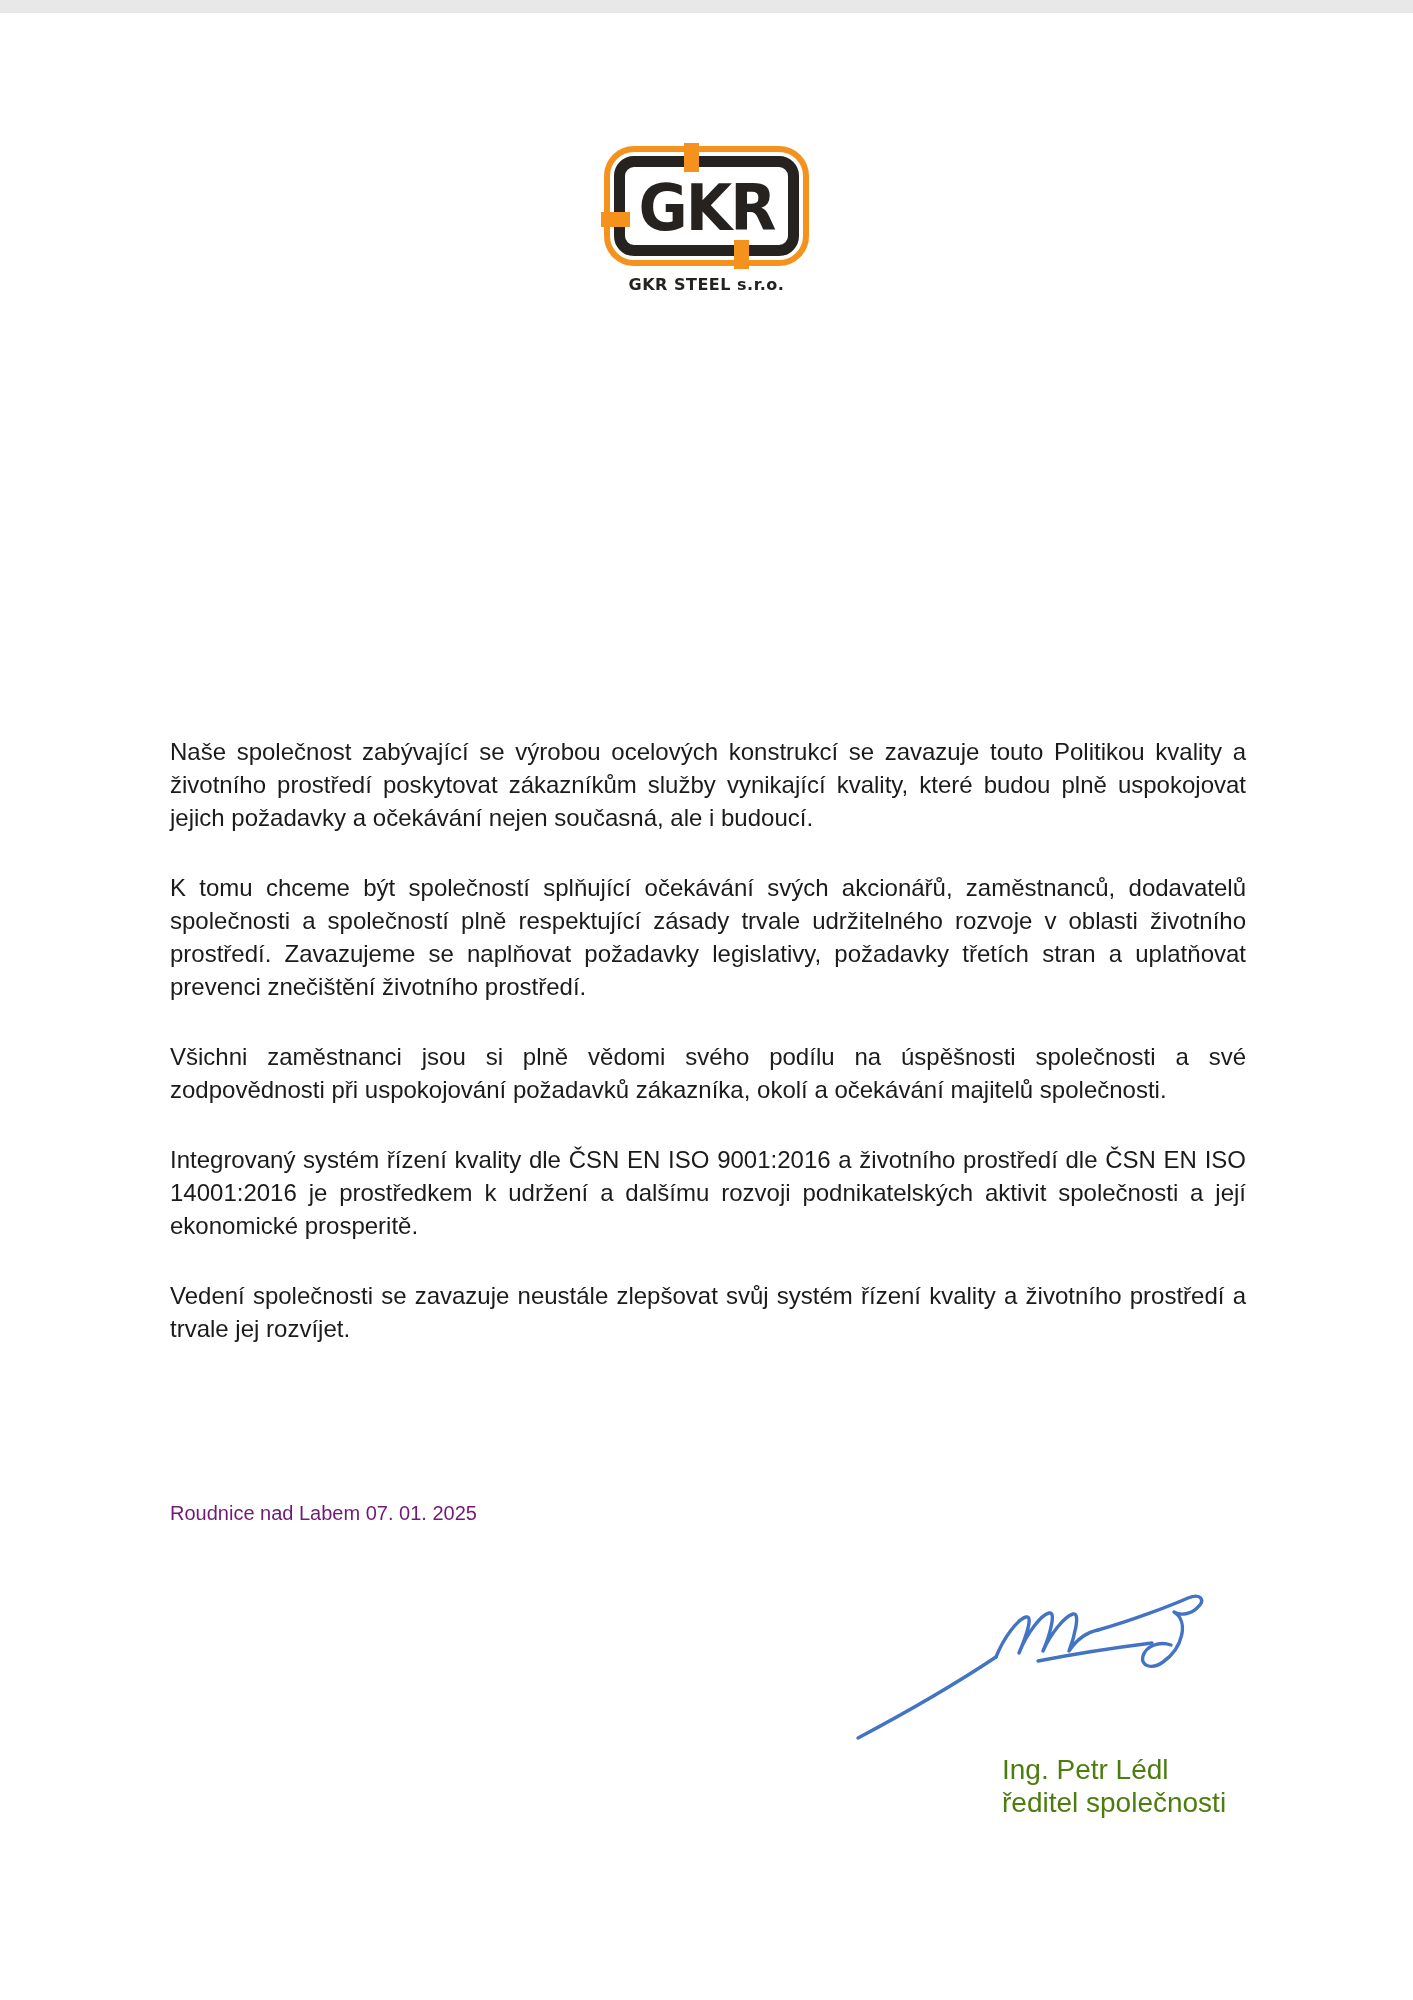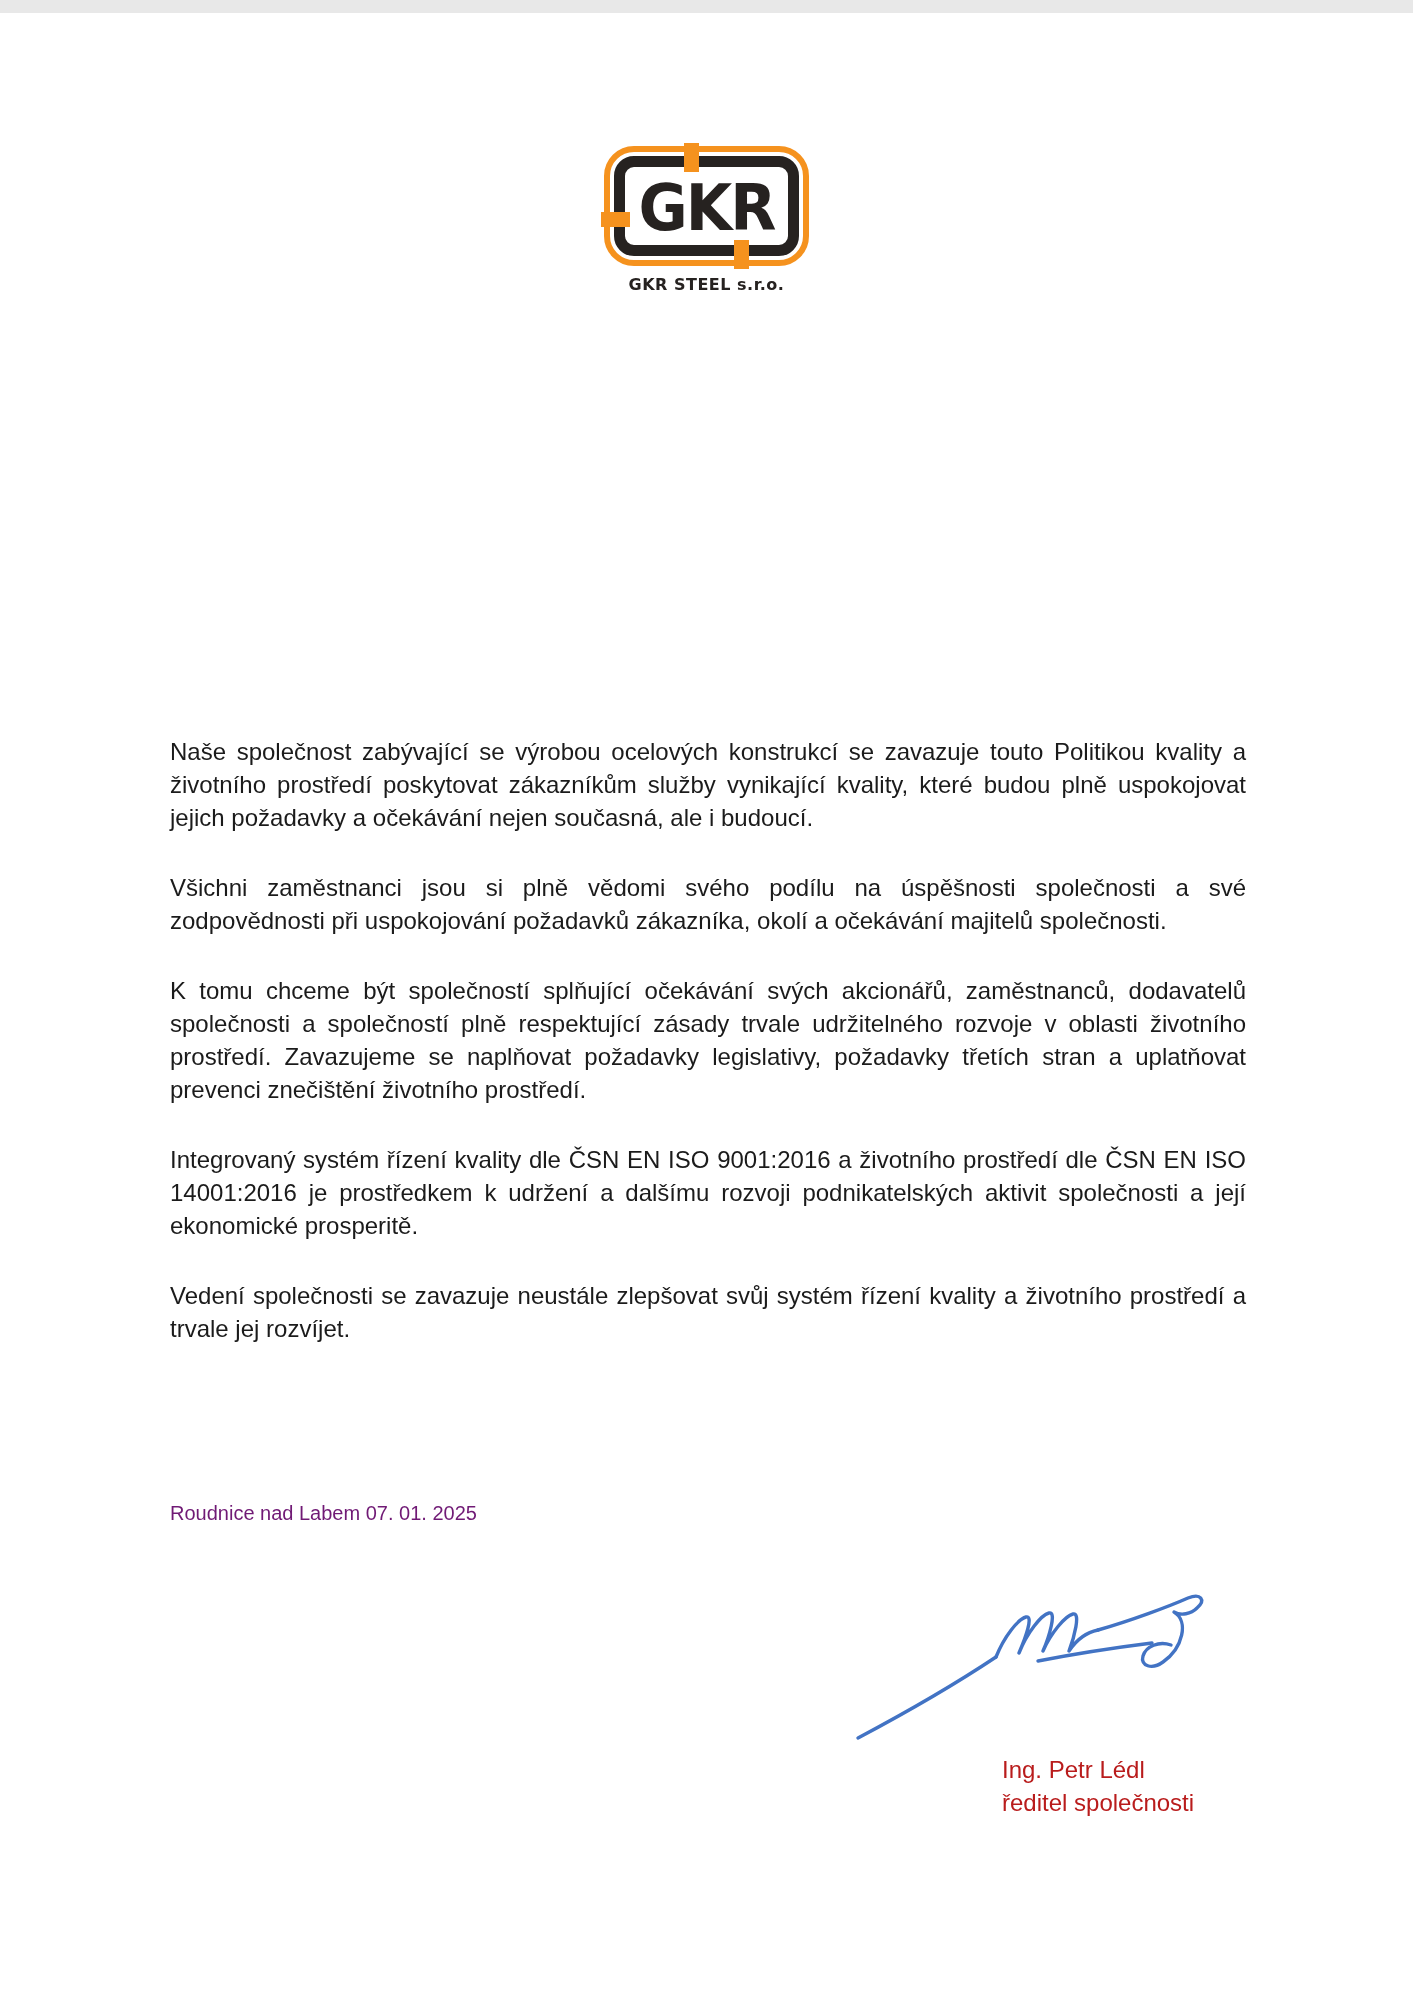--- a/index.html
+++ b/index.html
@@ -113,23 +113,23 @@
     position: absolute;
     left: 852px;
     top: 1578px;
     width: 368px;
     height: 155px;
   }
   .signatory {
     position: absolute;
     left: 1002px;
     top: 1740px;
-    font-size: 24px;
+    font-size: 28px;
     line-height: 33px;
-    color: #b91c1c;
+    color: #4d7c0f;
   }
 </style>
 </head>
 <body>
 
 <div class="page" style="--logo-orange: #F5921E; --logo-black: #262220;">
 
   <div class="logo-wrap">
     <div class="logo-badge">
       <div class="logo-outer"></div>
@@ -139,22 +139,22 @@
       <div class="logo-tick top"></div>
       <div class="logo-tick left"></div>
       <div class="logo-tick bottom"></div>
     </div>
     <div class="logo-caption">GKR STEEL s.r.o.</div>
   </div>
 
 
   <div class="body-text">
     <p>Naše společnost zabývající se výrobou ocelových konstrukcí se zavazuje touto Politikou kvality a životního prostředí poskytovat zákazníkům služby vynikající kvality, které budou plně uspokojovat jejich požadavky a očekávání nejen současná, ale i budoucí.</p>
+    <p>K tomu chceme být společností splňující očekávání svých akcionářů, zaměstnanců, dodavatelů společnosti a společností plně respektující zásady trvale udržitelného rozvoje v oblasti životního prostředí. Zavazujeme se naplňovat požadavky legislativy, požadavky třetích stran a uplatňovat prevenci znečištění životního prostředí.</p>
     <p>Všichni zaměstnanci jsou si plně vědomi svého podílu na úspěšnosti společnosti a své zodpovědnosti při uspokojování požadavků zákazníka, okolí a očekávání majitelů společnosti.</p>
-    <p>K tomu chceme být společností splňující očekávání svých akcionářů, zaměstnanců, dodavatelů společnosti a společností plně respektující zásady trvale udržitelného rozvoje v oblasti životního prostředí. Zavazujeme se naplňovat požadavky legislativy, požadavky třetích stran a uplatňovat prevenci znečištění životního prostředí.</p>
     <p>Integrovaný systém řízení kvality dle ČSN EN ISO 9001:2016 a životního prostředí dle ČSN EN ISO 14001:2016 je prostředkem k udržení a dalšímu rozvoji podnikatelských aktivit společnosti a její ekonomické prosperitě.</p>
     <p>Vedení společnosti se zavazuje neustále zlepšovat svůj systém řízení kvality a životního prostředí a trvale jej rozvíjet.</p>
   </div>
 
   <div class="date-line">Roudnice nad Labem 07. 01. 2025</div>
 
   <svg class="signature-svg" viewBox="0 0 368 155" fill="none" stroke="#4273C4" stroke-width="3.4" stroke-linecap="round" stroke-linejoin="round">
     <path d="M6,147 C55,121 105,92 144,66"></path>
     <path d="M144,66
       C152,46 166,28 174,26 C182,24 173,48 167,62

